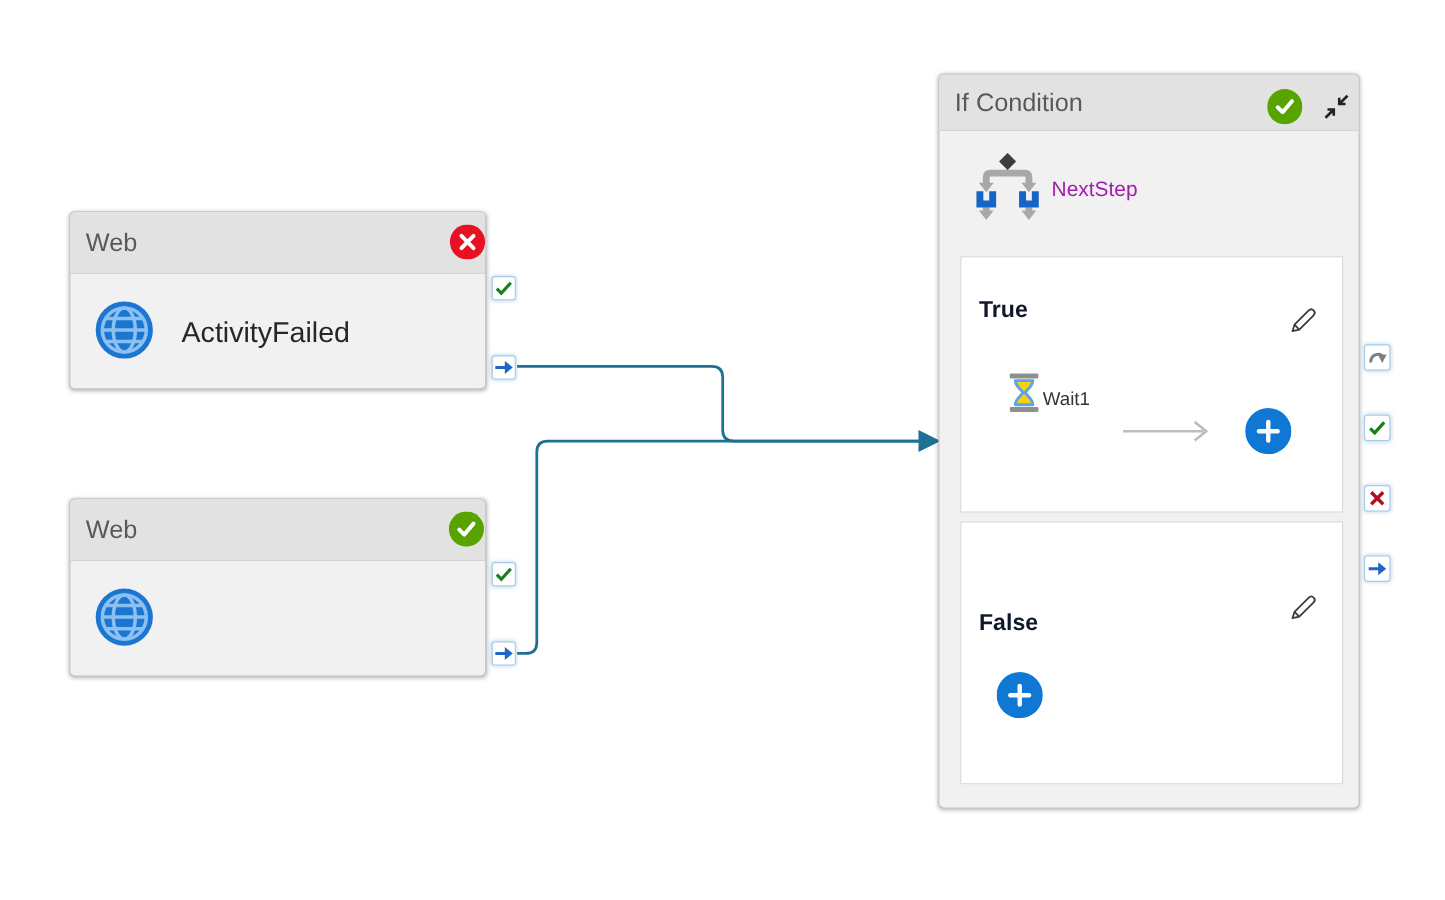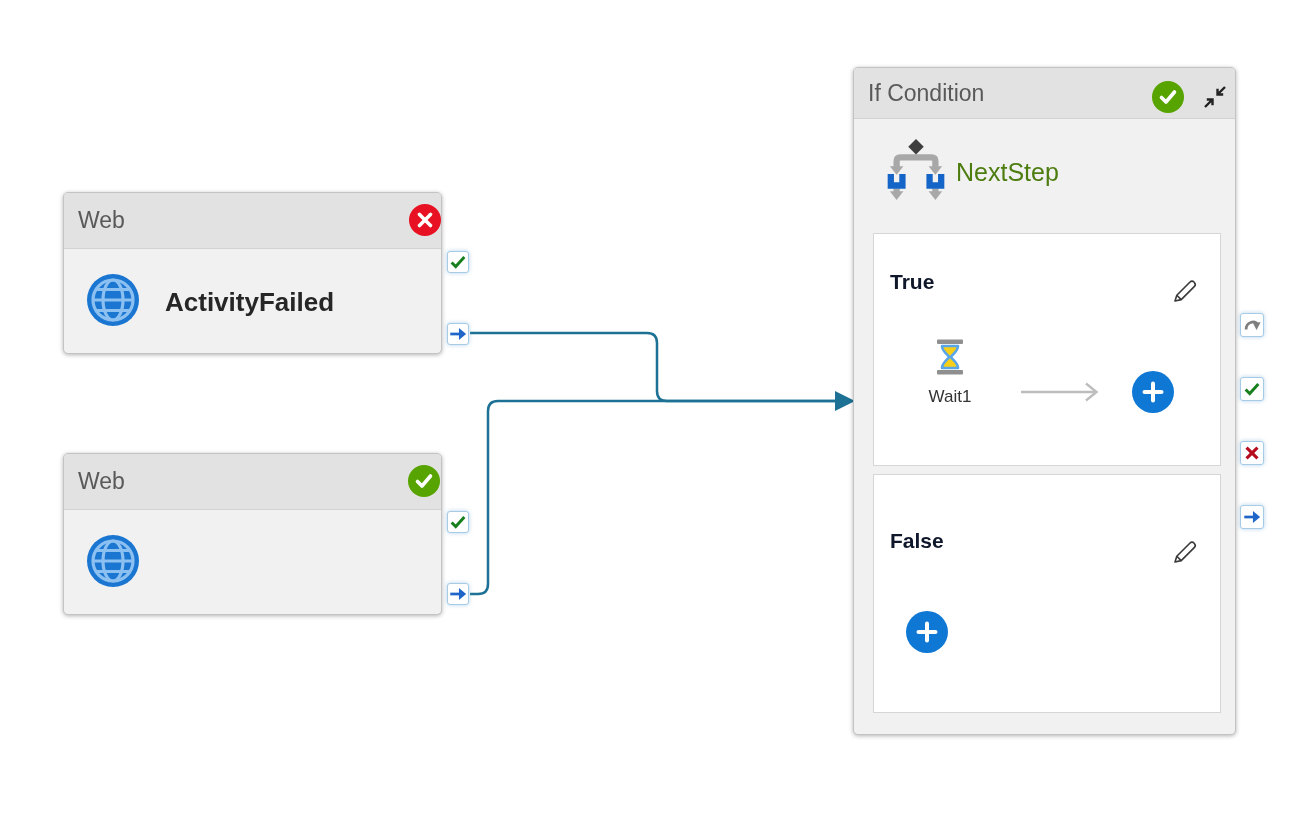--- a/index.html
+++ b/index.html
@@ -7,42 +7,42 @@
   #canvas{position:relative;width:1314px;height:818px;background:#ffffff;overflow:hidden;}
 
   
   .node{position:absolute;}
   .node-box{position:absolute;inset:0;background:#f1f1f1;border:1px solid #c3c3c3;
     border-radius:5px;box-shadow:0 1px 4px rgba(0,0,0,.30);}
   .node-header{height:55px;background:#e2e2e2;border-bottom:1px solid #d2d2d2;
     border-radius:4px 4px 0 0;display:flex;align-items:center;padding:0 14px;position:relative;}
   .node-header .hdr-title{font-size:23px;color:#595959;}
   .badge{position:absolute;width:32px;height:32px;top:11px;}
-  .node-body{display:flex;align-items:center;padding-left:22px;height:106px;font-weight:bold;}
+  .node-body{display:flex;align-items:center;padding-left:22px;height:106px;}
   .node-body .act-name{font-size:26px;color:#262626;margin-left:25px;white-space:nowrap;}
 
   
   .port{position:absolute;width:22px;height:22px;background:#fff;border:1px solid #a5cbe7;
     border-radius:3px;box-shadow:0 0 4px rgba(125,175,215,.55);
     display:flex;align-items:center;justify-content:center;box-sizing:border-box;}
   .port svg{display:block;}
 
   
   .if-node .node-header{height:50px;}
   .if-badge{top:13px;left:298px;}
   .collapse-btn{position:absolute;left:347px;top:15px;width:28px;height:28px;cursor:pointer;}
   .nextstep-row{position:absolute;left:30px;top:71px;display:flex;align-items:center;}
-  .nextstep-row .act-name{font-size:25px;color:#4d7c0f;margin-left:8px;}
+  .nextstep-row .act-name{font-size:19px;color:#a21caf;margin-left:8px;}
   .branch-panel{position:absolute;left:19px;width:348px;background:#ffffff;
     border:1px solid #d6d6d6;box-sizing:border-box;}
   .branch-label{position:absolute;left:16px;font-size:21px;font-weight:bold;color:#0f172a;}
   .pencil-btn{position:absolute;right:20px;width:30px;height:30px;cursor:pointer;}
   .plus-btn{position:absolute;width:42px;height:42px;cursor:pointer;}
   .wait-node{position:absolute;left:40px;top:104px;width:72px;display:flex;
-    flex-direction:column;align-items:center;cursor:pointer;}
+    flex-direction:row;align-items:center;cursor:pointer;}
   .wait-node .wait-label{font-size:17px;color:#333;margin-top:7px;}
   .flow-arrow{position:absolute;left:146px;top:146px;}
 
   #edges{position:absolute;inset:0;pointer-events:none;}
 </style>
 </head>
 <body>
 
 <div id="canvas">
 
@@ -209,21 +209,21 @@
             <circle cx="21" cy="21" r="21" fill="#0f78d4"></circle>
             <g stroke="#fff" stroke-width="4" stroke-linecap="round">
               <line x1="21" y1="12.5" x2="21" y2="29.5"></line>
               <line x1="12.5" y1="21" x2="29.5" y2="21"></line>
             </g>
           </svg>
         </span>
       </div>
 
       <div class="branch-panel" style="top:406px;height:239px;">
-        <span class="branch-label" style="top:54px;">False</span>
+        <span class="branch-label" style="top:80px;">False</span>
         <span class="pencil-btn" style="top:62px;">
           <svg viewBox="0 0 30 30" width="30" height="30">
             <g stroke="#3a3a3a" stroke-width="1.6" fill="none" stroke-linejoin="round">
               <path d="M5 25 L6.8 19.2 L19.8 6.2 Q22 4 24.2 6.2 Q26.4 8.4 24.2 10.6 L11.2 23.6 Z"></path>
               <path d="M6.8 19.2 L11.2 23.6"></path>
             </g>
           </svg>
         </span>
         <span class="plus-btn" style="left:32px;top:136px;">
           <svg viewBox="0 0 42 42" width="42" height="42">

